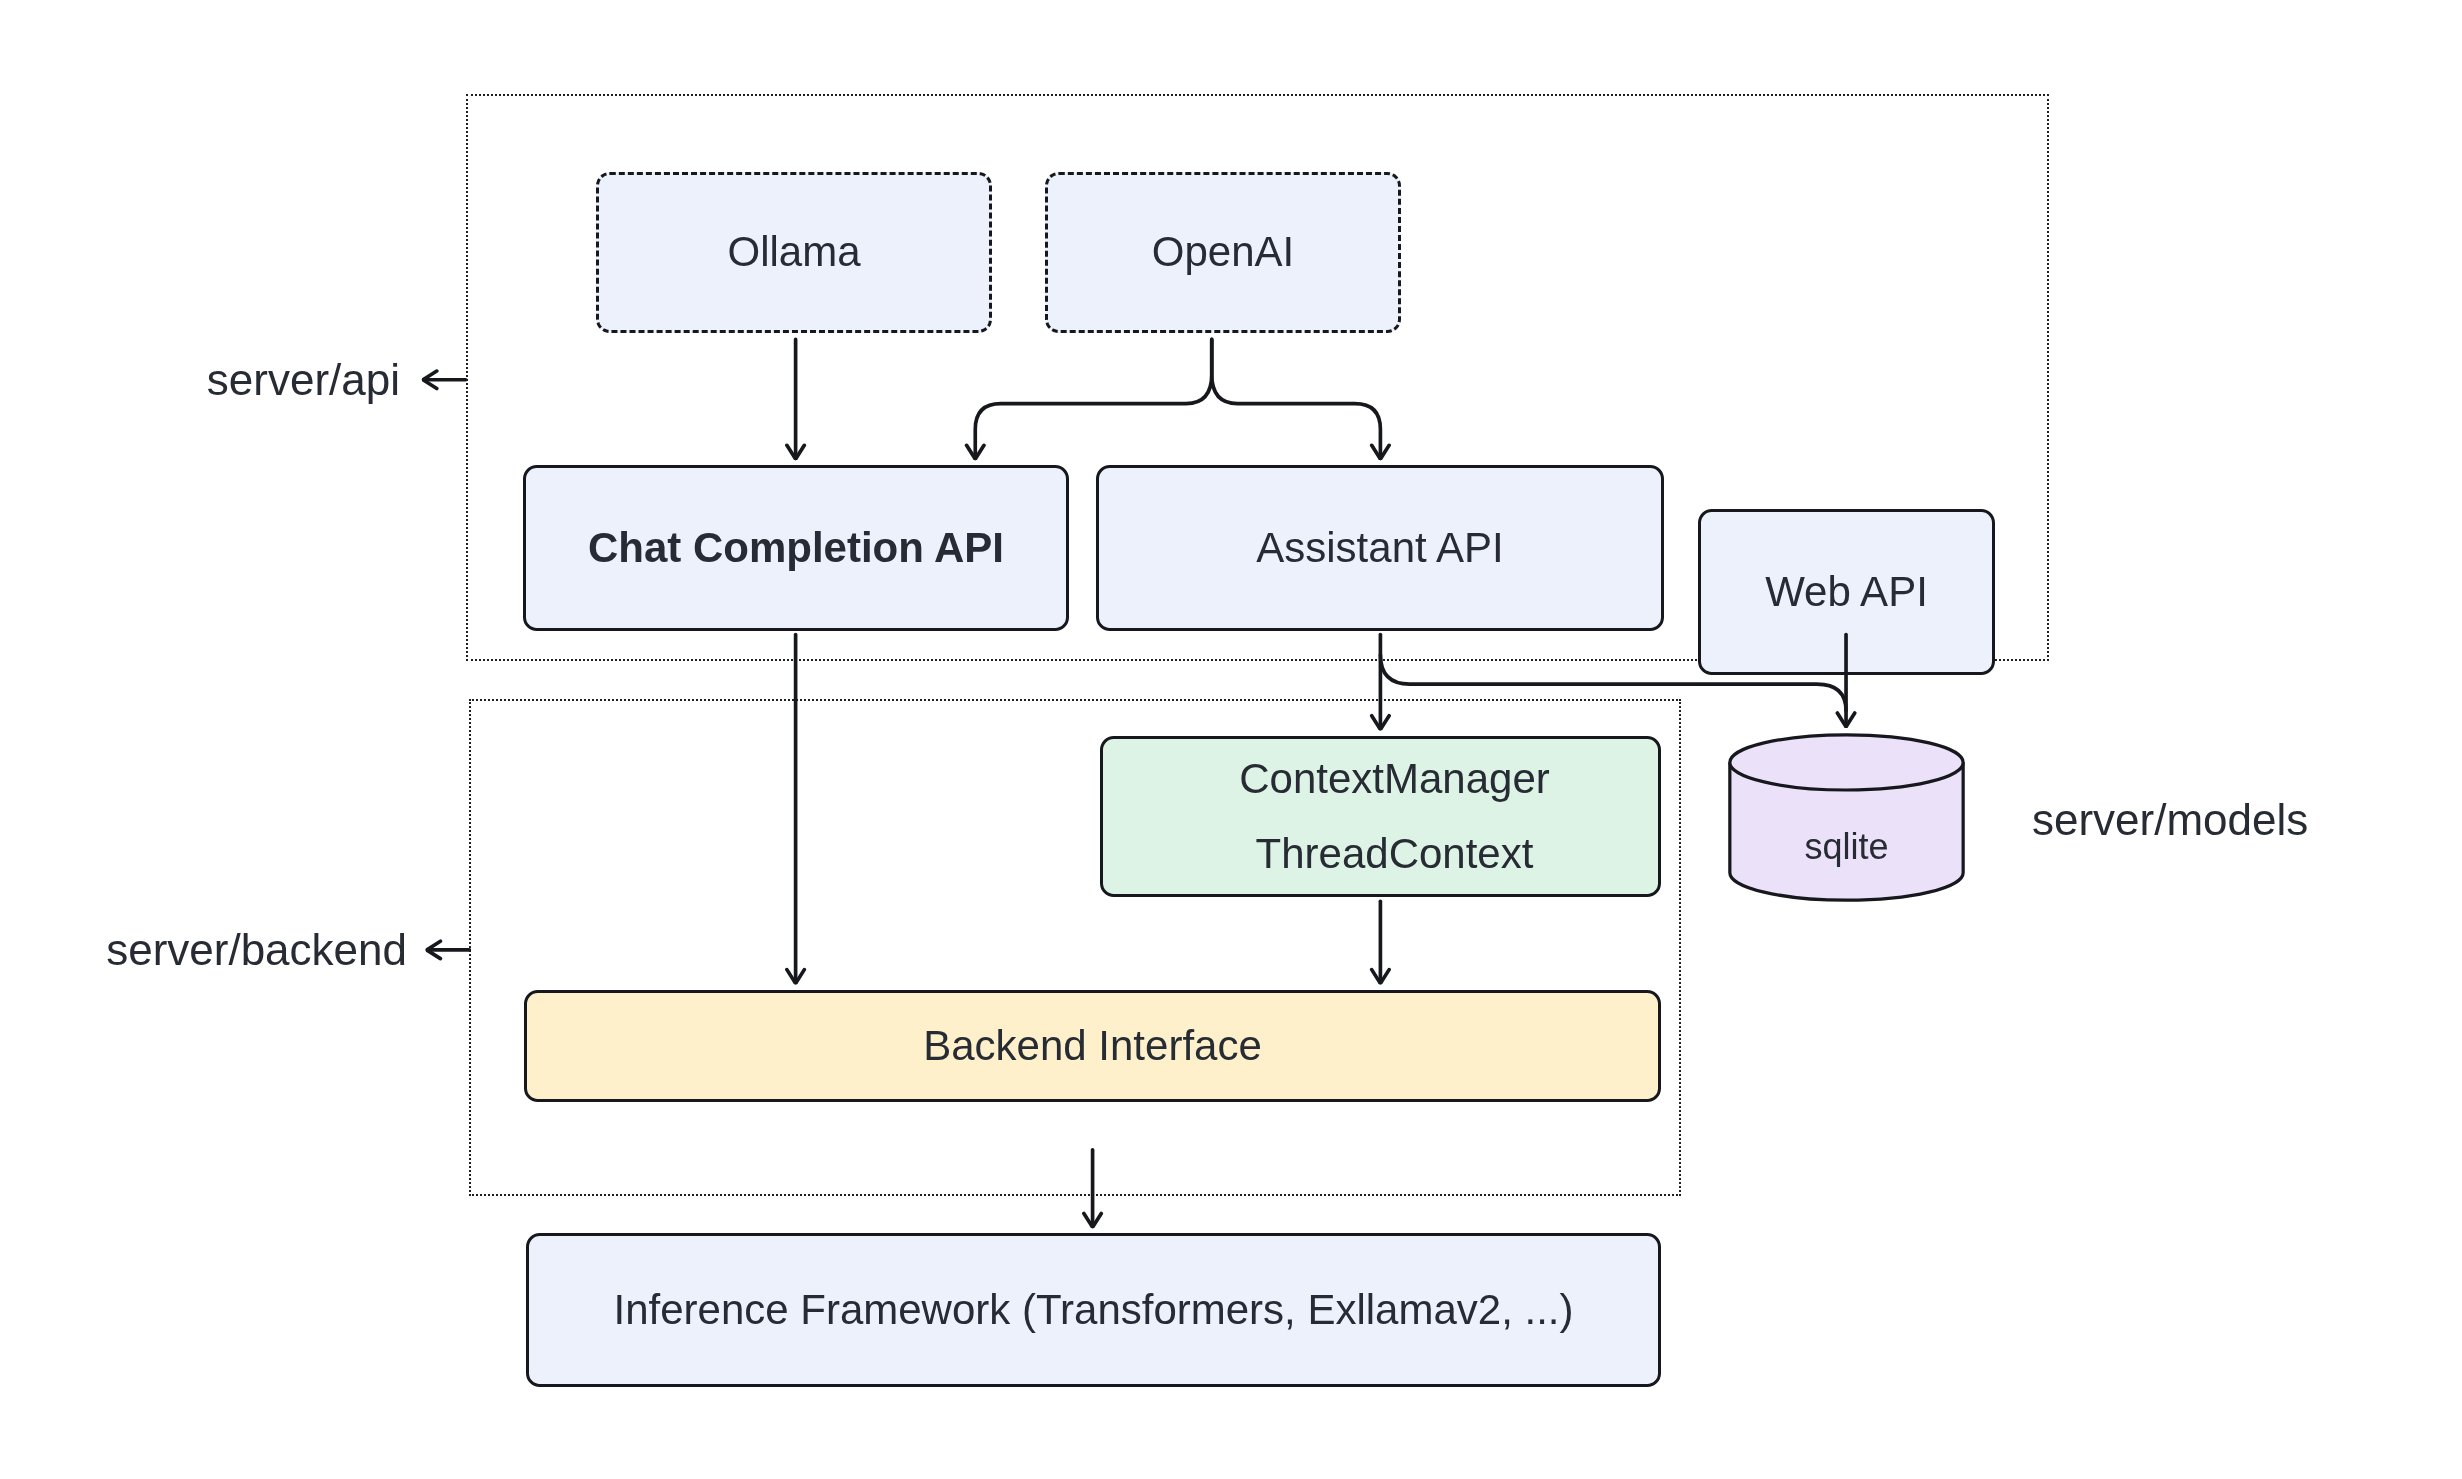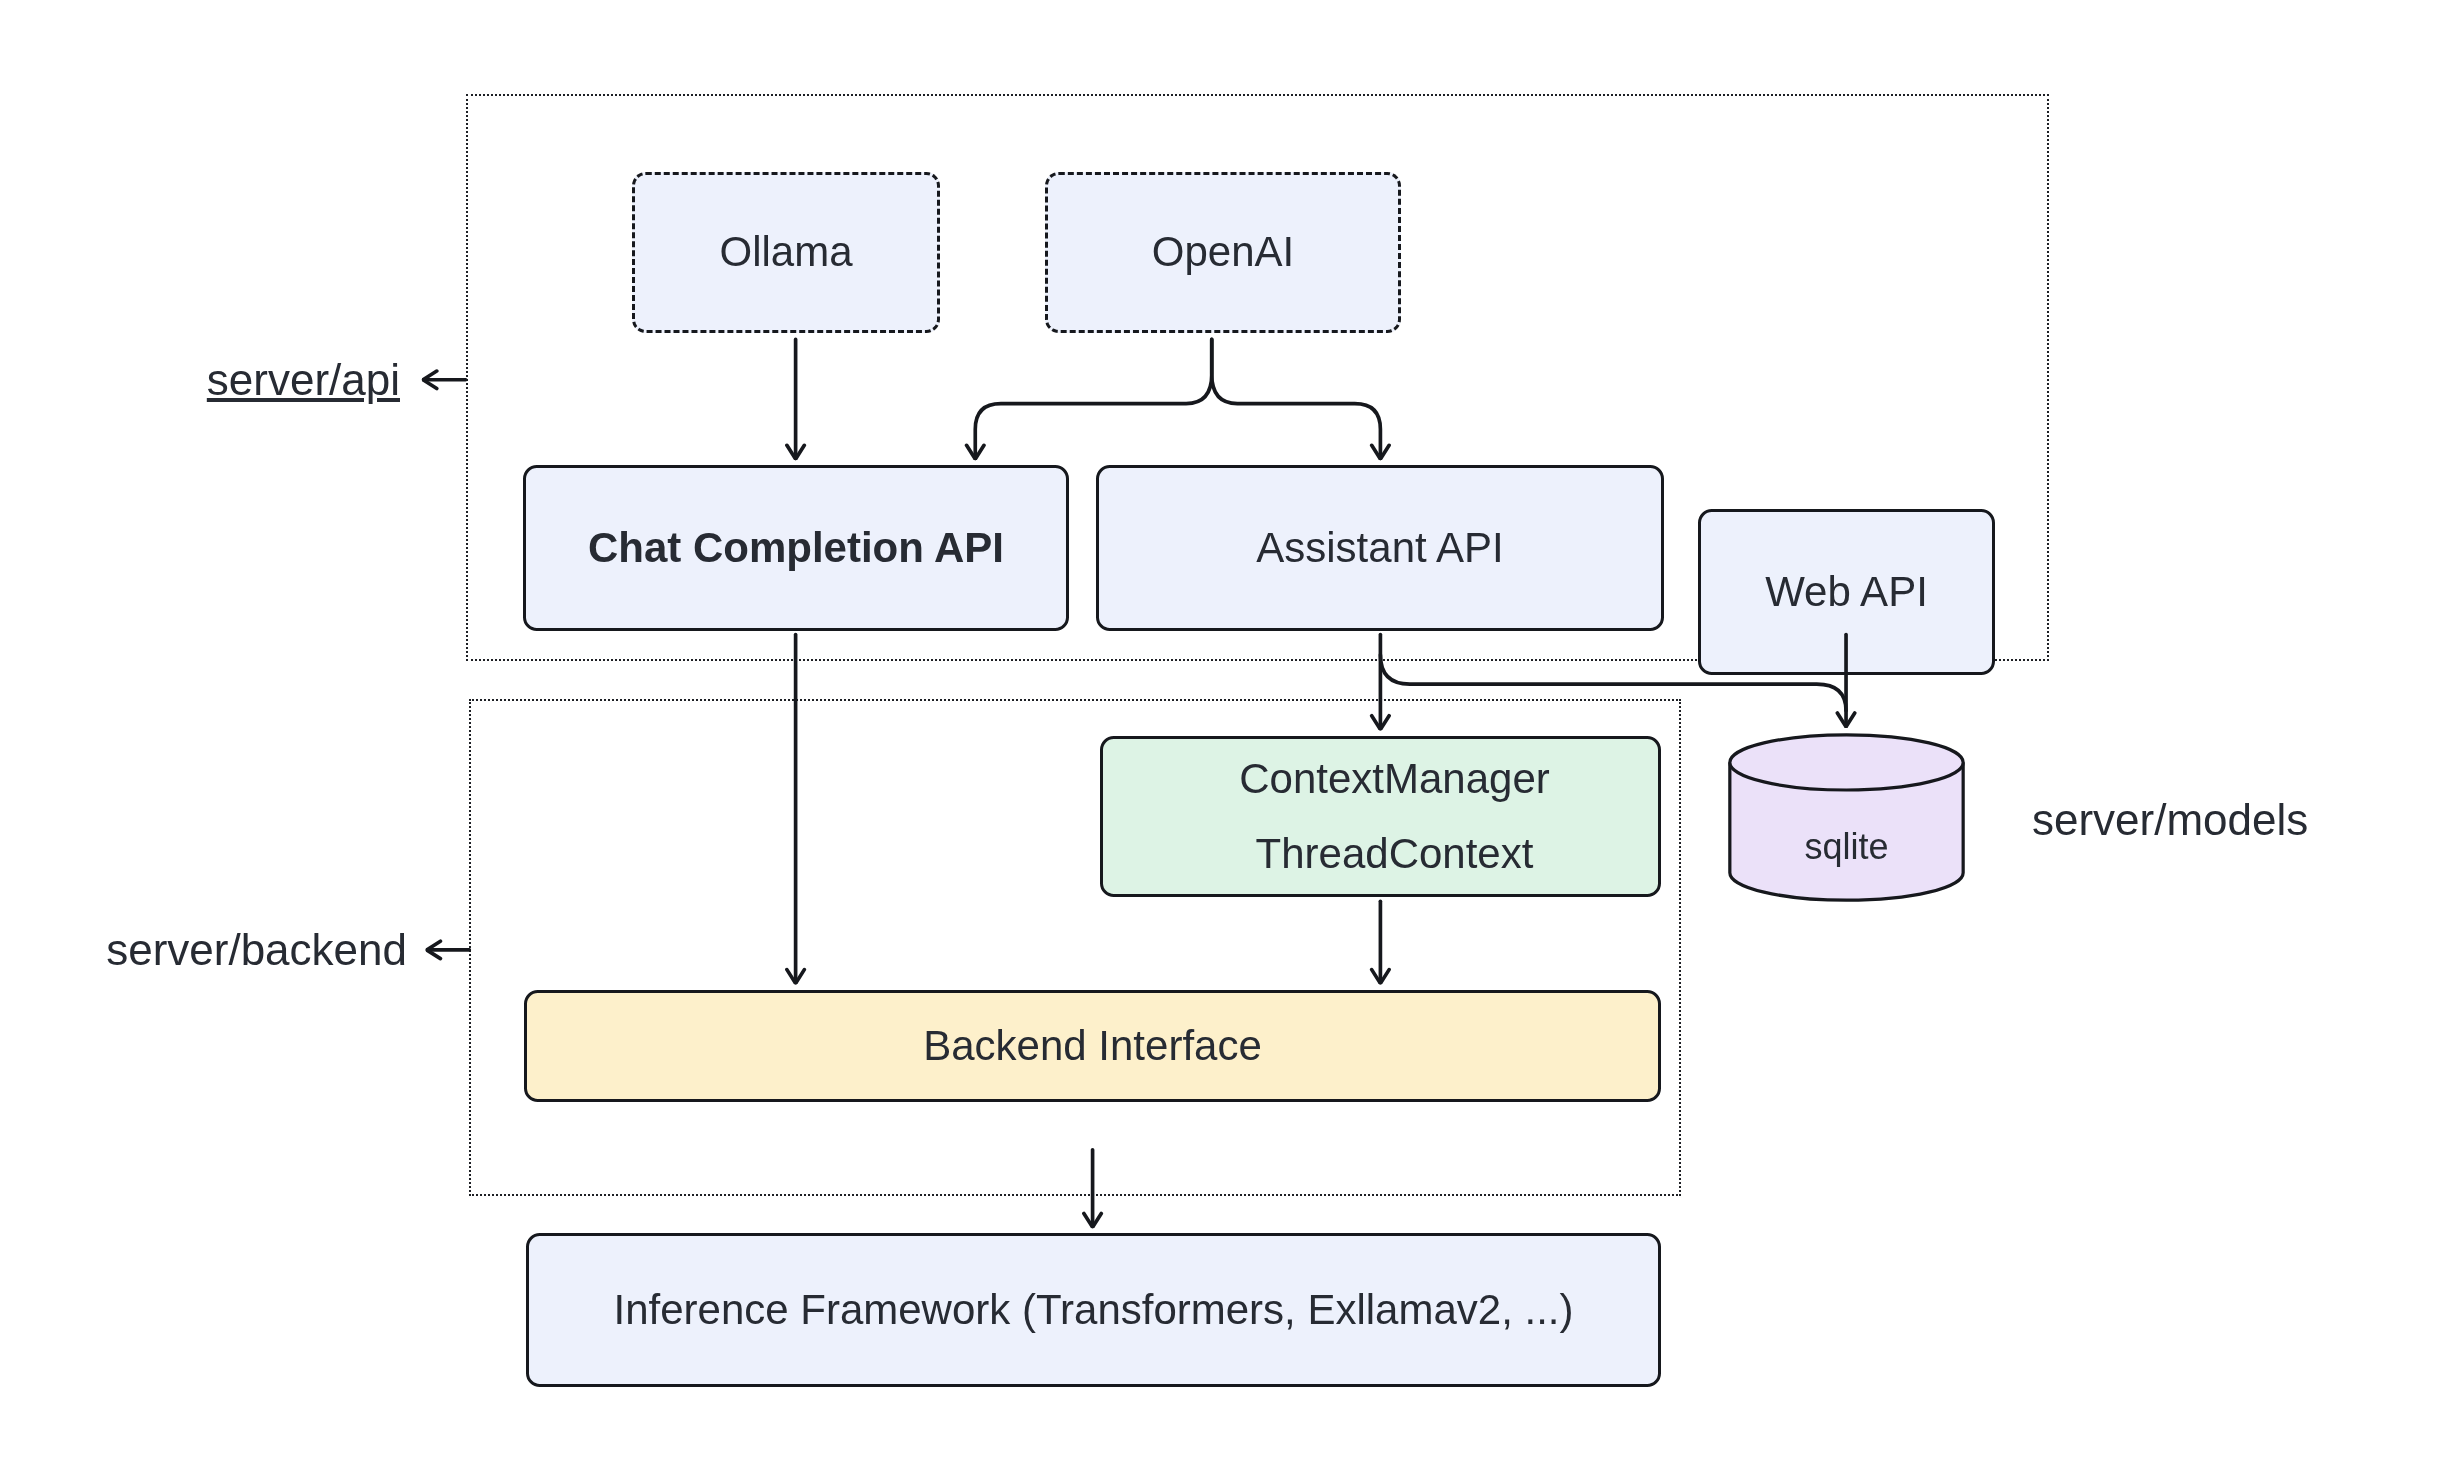--- a/index.html
+++ b/index.html
@@ -43,25 +43,25 @@
   .cyl-shape{fill:var(--box-purple,#ebe1f9);stroke:var(--stroke,#16181d);stroke-width:3.5;}
 </style>
 </head>
 <body>
 
 <div class="stage">
 
   <div class="group" style="left:466px;top:94px;width:1579px;height:563px;"></div>
   <div class="group" style="left:469px;top:699px;width:1208px;height:493px;"></div>
 
-  <div class="side-label right-align" style="left:110px;top:353px;width:290px;text-decoration:underline;">server/api</div>
+  <div class="side-label right-align" style="left:110px;top:353px;width:290px;">server/api</div>
   <div class="side-label right-align" style="left:73px;top:923px;width:334px;">server/backend</div>
   <div class="side-label" style="left:2032px;top:793px;width:403px;">server/models</div>
 
-  <div class="node blue dashed" style="left:632px;top:172px;width:308px;height:161px;text-align:right;">
+  <div class="node blue dashed" style="left:596px;top:172px;width:396px;height:161px;text-align:right;">
     <span class="node-label">Ollama</span>
   </div>
   <div class="node blue dashed" style="left:1045px;top:172px;width:356px;height:161px;">
     <span class="node-label">OpenAI</span>
   </div>
 
   <div class="node blue" style="left:523px;top:465px;width:546px;height:166px;font-weight:bold;">
     <span class="node-label">Chat Completion API</span>
   </div>
   <div class="node blue" style="left:1096px;top:465px;width:568px;height:166px;">

